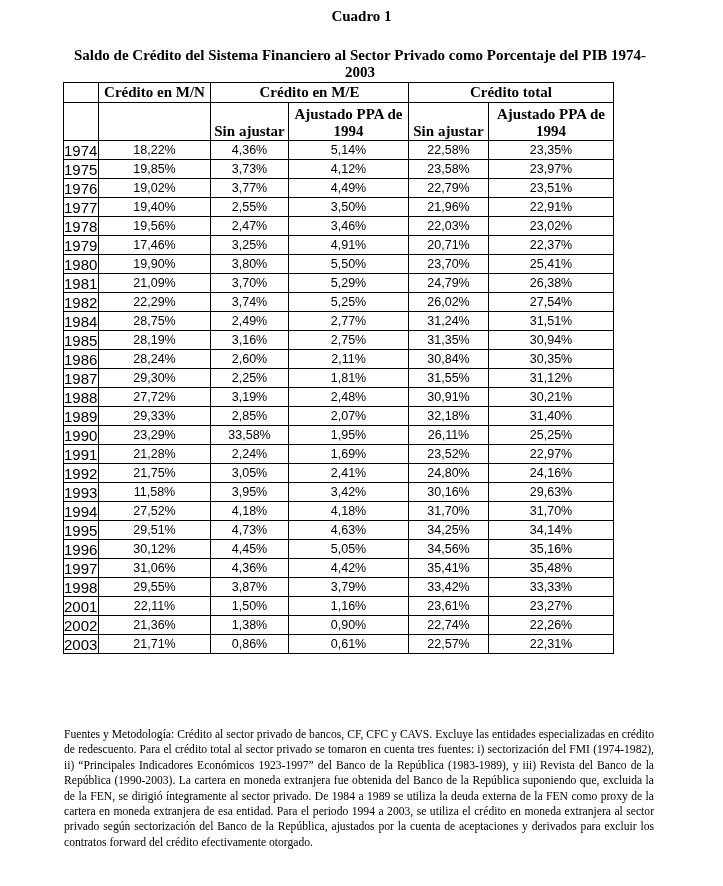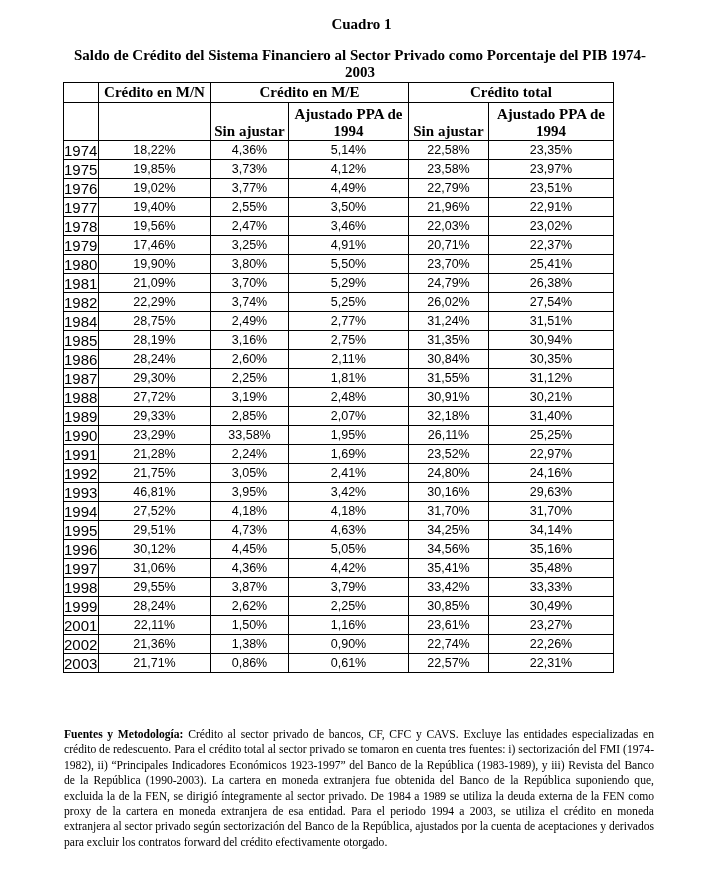--- a/index.html
+++ b/index.html
@@ -1,30 +1,30 @@
 <!DOCTYPE html>
 <html><head>
 <meta charset="utf-8">
 <style>
   html, body { margin: 0; padding: 0; background: #ffffff; }
   body { width: 723px; height: 886px; position: relative; overflow: hidden; color: #000; }
   .caption { position: absolute; left: 0; width: 723px; text-align: center; font-family: "Liberation Serif", serif; font-weight: bold; }
-  #cuadro { top: 16px; font-size: 15px; }
+  #cuadro { top: 8px; font-size: 15px; }
   #title { top: 47px; font-size: 15px; line-height: 17px; left: 60px; width: 600px; }
   table.grid { position: absolute; left: 63px; top: 82px; border-collapse: collapse; table-layout: fixed; }
   table.grid td, table.grid th { border: 1px solid #000; padding: 0; }
   th { font-family: "Liberation Serif", serif; font-weight: bold; font-size: 15px; line-height: 17px; margin-top: 32px; }
   th.h1 { height: 19px; text-align: center; }
   th.h2 { height: 37px; vertical-align: bottom; text-align: center; }
   th.empty-top { border-top: none; border-left: none; }
   th.empty-bot { border-left: none; border-bottom: 1px solid #000; }
   td { height: 18px; font-family: "Liberation Sans", sans-serif; font-size: 12.5px; text-align: center; }
   td.year { font-family: Liberation Sans, sans-serif; font-size: 15px; text-align: left; padding-left: 1px; }
   #notes { position: absolute; left: 64px; top: 727px; width: 590px; font-family: "Liberation Serif", serif; font-size: 11.6px; line-height: 15.4px; text-align: justify; }
-  #notes b { font-weight: bold; }
+  #notes b { font-weight: normal; }
 </style>
 </head>
 <body>
 
 <div class="caption" id="cuadro">Cuadro 1</div>
 <div class="caption" id="title">Saldo de Crédito del Sistema Financiero al Sector Privado como Porcentaje del PIB 1974-2003</div>
 
 <table class="grid">
   <colgroup>
     <col style="width:35px">
@@ -190,21 +190,21 @@
       <tr>
         <td class="year">1992</td>
         <td>21,75%</td>
         <td>3,05%</td>
         <td>2,41%</td>
         <td>24,80%</td>
         <td>24,16%</td>
       </tr>
       <tr>
         <td class="year">1993</td>
-        <td>46,81%</td>
+        <td>11,58%</td>
         <td>3,95%</td>
         <td>3,42%</td>
         <td>30,16%</td>
         <td>29,63%</td>
       </tr>
       <tr>
         <td class="year">1994</td>
         <td>27,52%</td>
         <td>4,18%</td>
         <td>4,18%</td>
@@ -237,28 +237,20 @@
       </tr>
       <tr>
         <td class="year">1998</td>
         <td>29,55%</td>
         <td>3,87%</td>
         <td>3,79%</td>
         <td>33,42%</td>
         <td>33,33%</td>
       </tr>
       <tr>
-        <td class="year">1999</td>
-        <td>28,24%</td>
-        <td>2,62%</td>
-        <td>2,25%</td>
-        <td>30,85%</td>
-        <td>30,49%</td>
-      </tr>
-      <tr>
         <td class="year">2001</td>
         <td>22,11%</td>
         <td>1,50%</td>
         <td>1,16%</td>
         <td>23,61%</td>
         <td>23,27%</td>
       </tr>
       <tr>
         <td class="year">2002</td>
         <td>21,36%</td>

